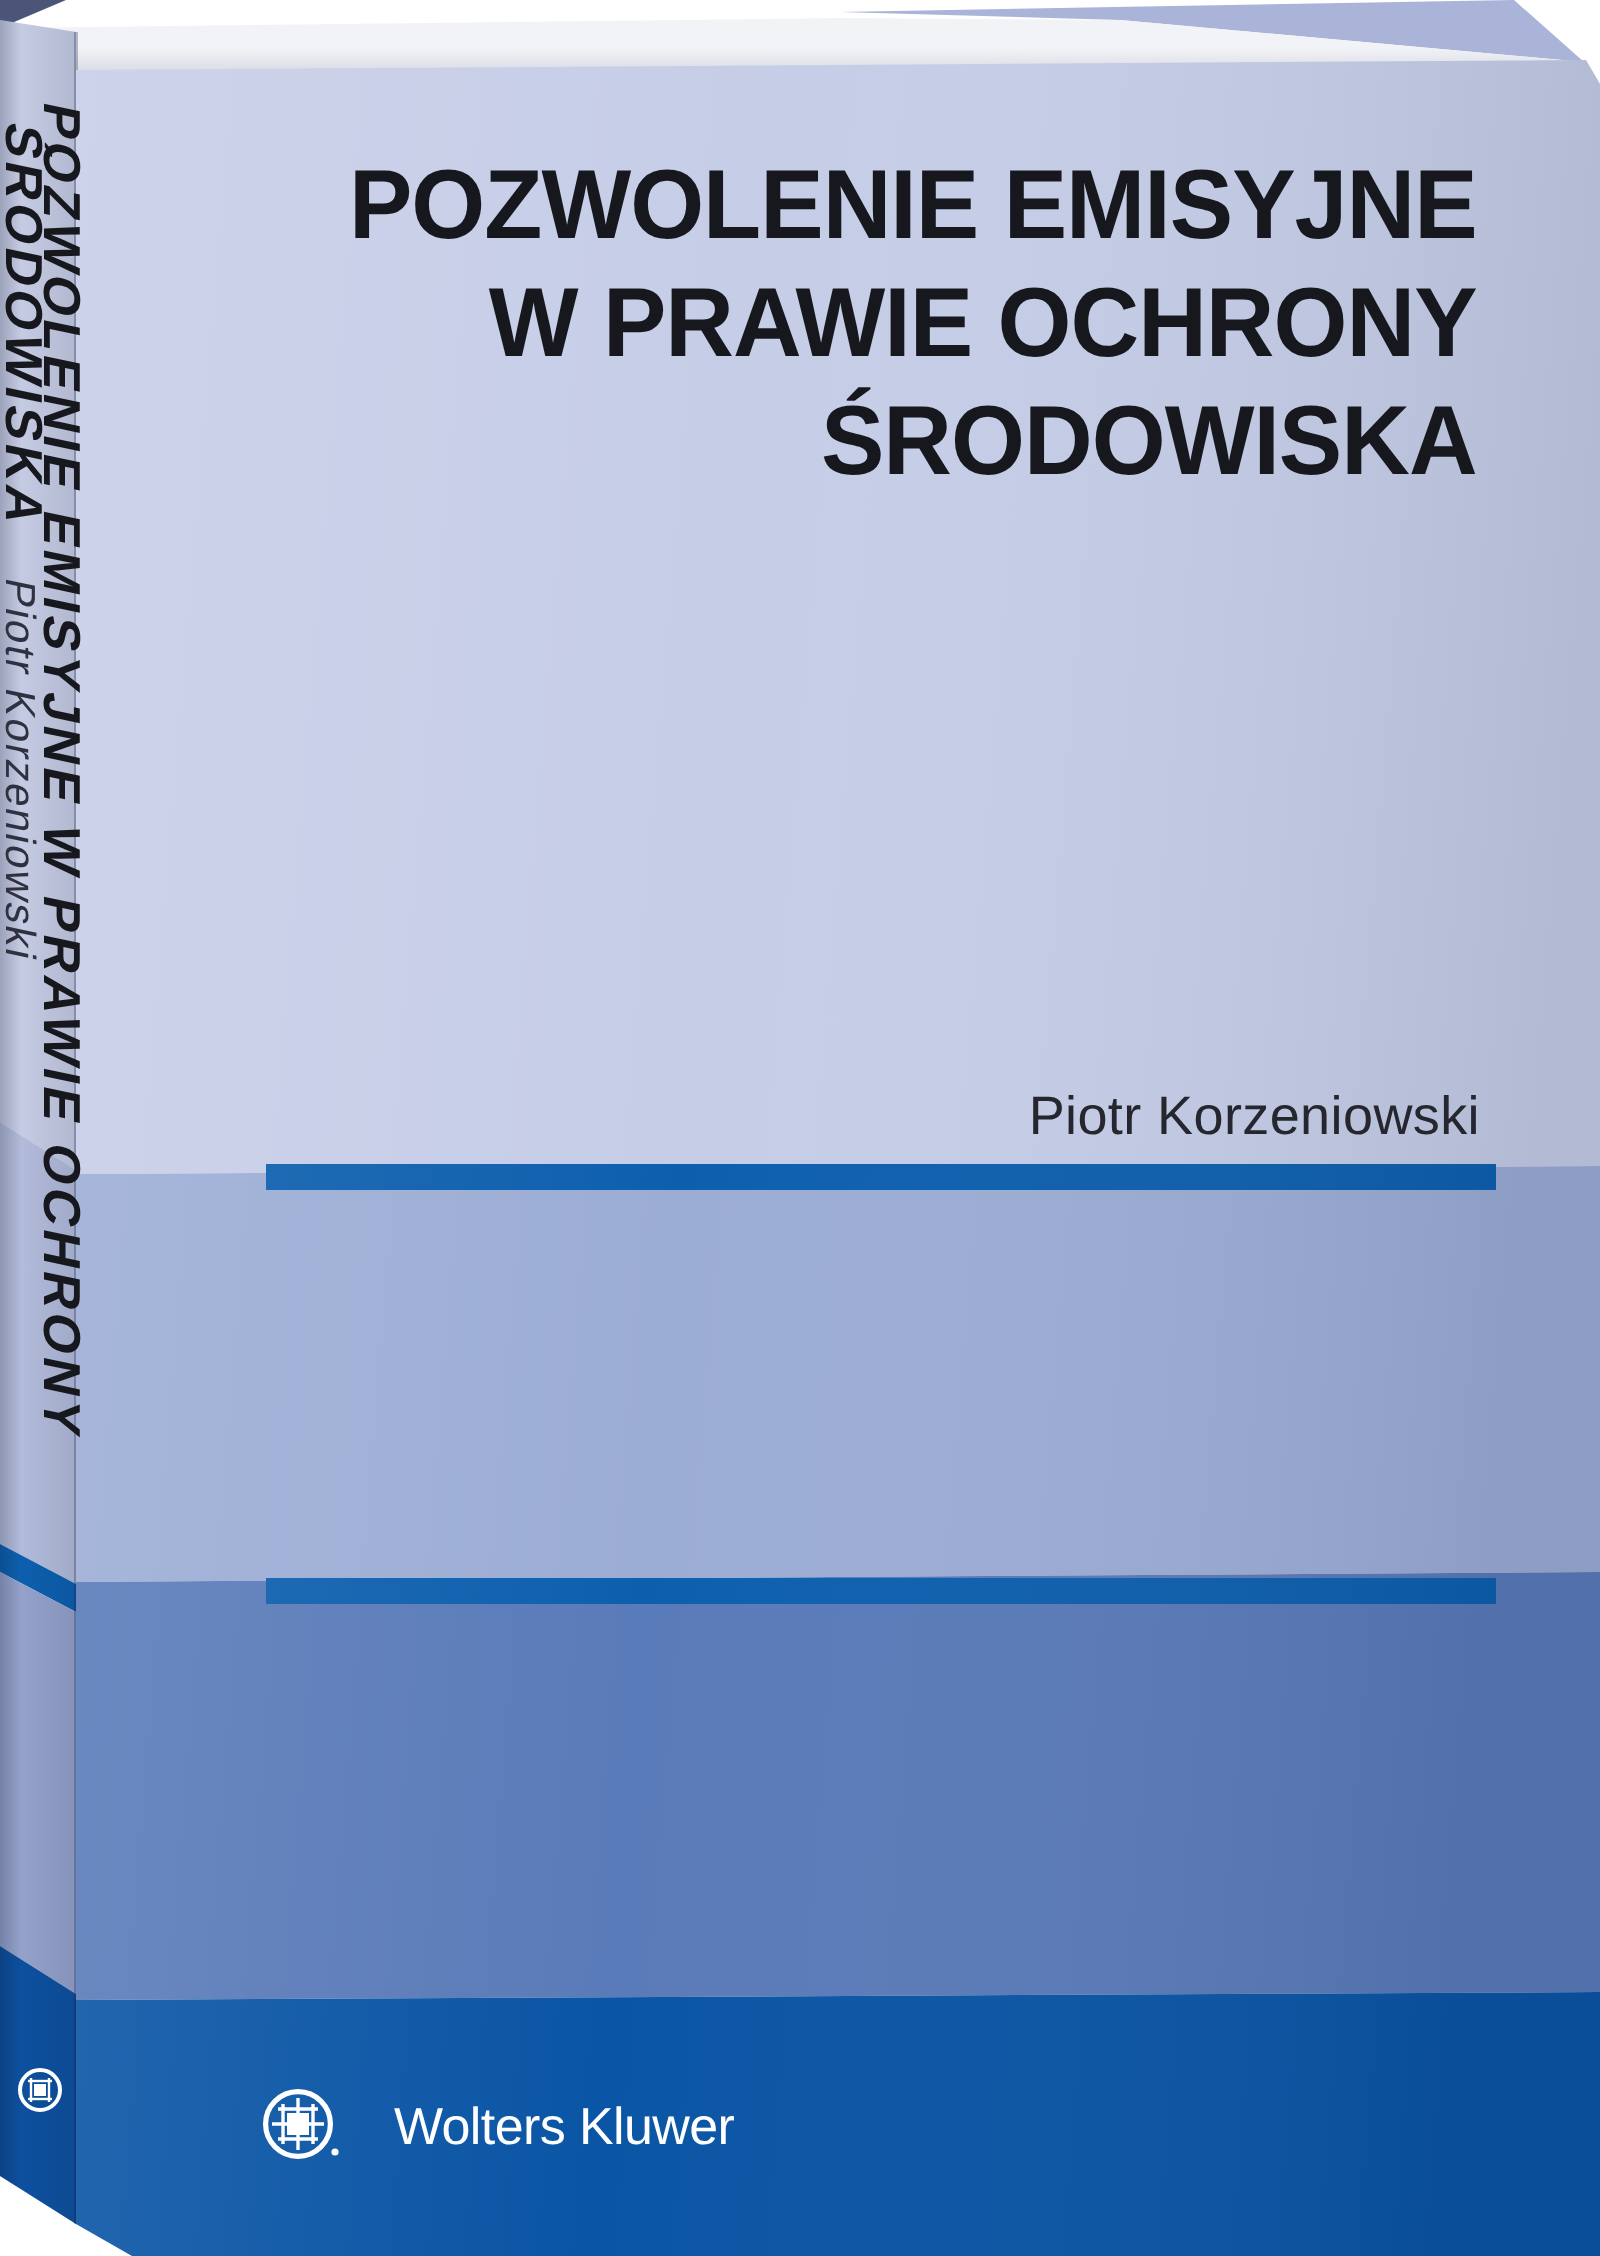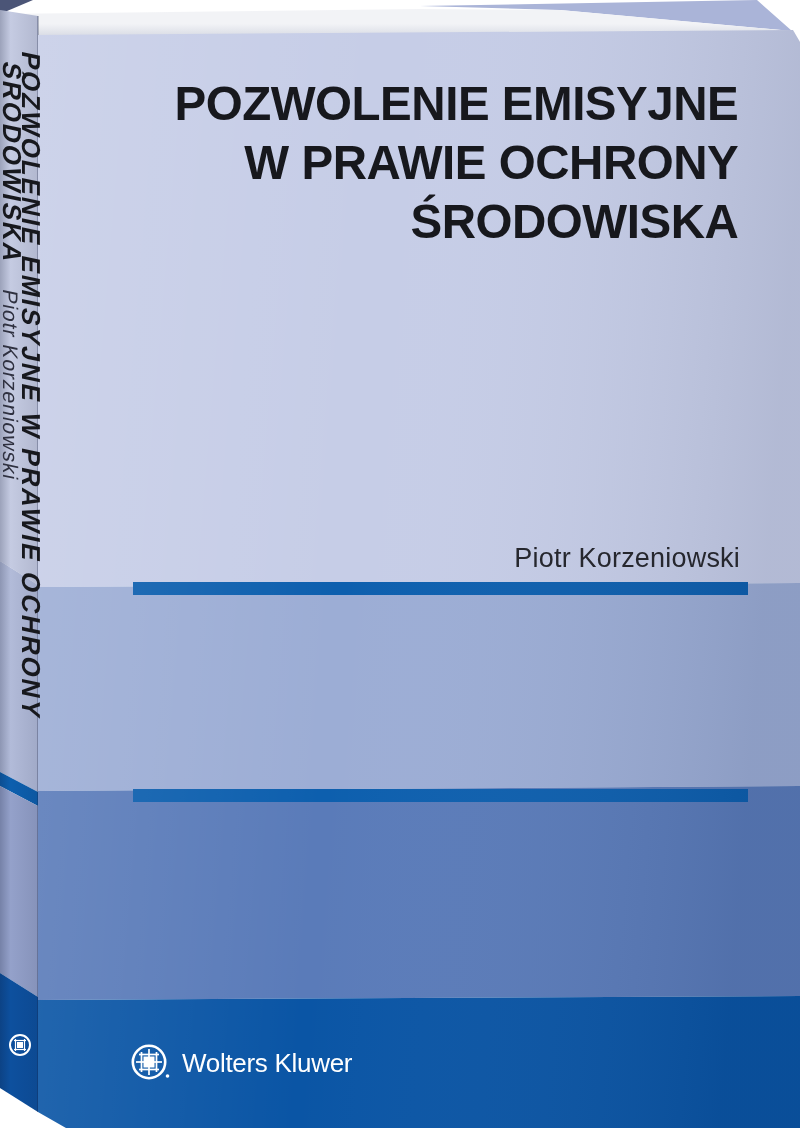--- a/index.html
+++ b/index.html
@@ -30,21 +30,21 @@
     transform:rotate(90deg) skewX(-12deg);
     color:var(--ink,#17181d);white-space:nowrap;
   }
   .spine-line1{font-weight:bold;font-size:26px;line-height:19px;letter-spacing:2px;}
   .spine-line2{font-weight:bold;font-size:26px;line-height:19px;letter-spacing:2px;padding-left:14px;}
   .spine-author{font-weight:normal;font-size:21px;letter-spacing:1px;color:#2f3140;padding-left:26px;}
 
   
   .brand-row{
     position:absolute;left:131px;top:1043px;height:40px;z-index:3;
-    display:flex;align-items:flex-end;gap:11px;color:var(--white,#ffffff);
+    display:flex;align-items:flex-end;gap:26px;color:var(--white,#ffffff);
   }
   .brand-row .wordmark{font-size:26px;letter-spacing:-0.3px;line-height:40px;}
   .brand-icon{display:block;}
   .spine-brand-icon{position:absolute;left:8px;top:1033px;z-index:3;}
 </style>
 </head>
 <body>
 
 <div class="stage">
 

